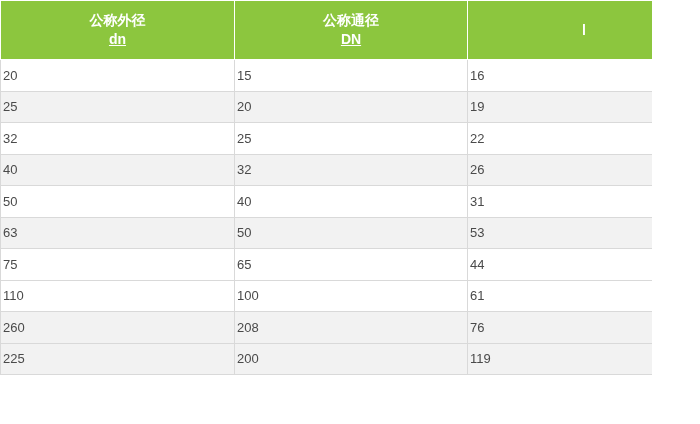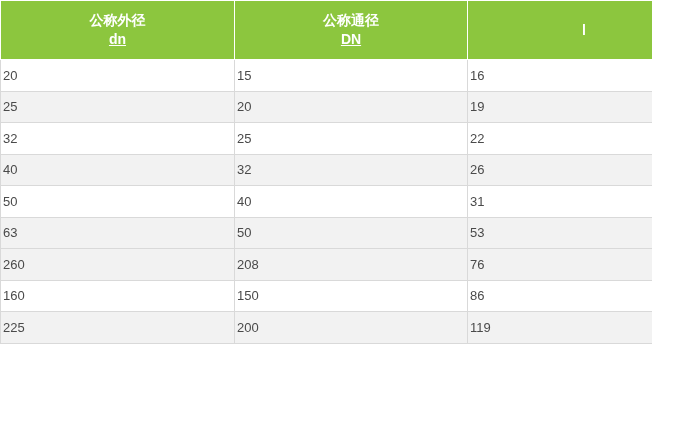--- a/index.html
+++ b/index.html
@@ -105,29 +105,34 @@
       <tr class="odd">
         <td>50</td>
         <td>40</td>
         <td>31</td>
       </tr>
       <tr class="even">
         <td>63</td>
         <td>50</td>
         <td>53</td>
       </tr>
+      <tr class="odd">
+        <td>75</td>
+        <td>65</td>
+        <td>44</td>
+      </tr>
+      <tr class="odd">
+        <td>110</td>
+        <td>100</td>
+        <td>61</td>
+      </tr>
       <tr class="even">
         <td>260</td>
         <td>208</td>
         <td>76</td>
-      </tr>
-      <tr class="odd">
-        <td>160</td>
-        <td>150</td>
-        <td>86</td>
       </tr>
       <tr class="even">
         <td>225</td>
         <td>200</td>
         <td>119</td>
       </tr>
 
     </tbody>
   </table>
 </div>

